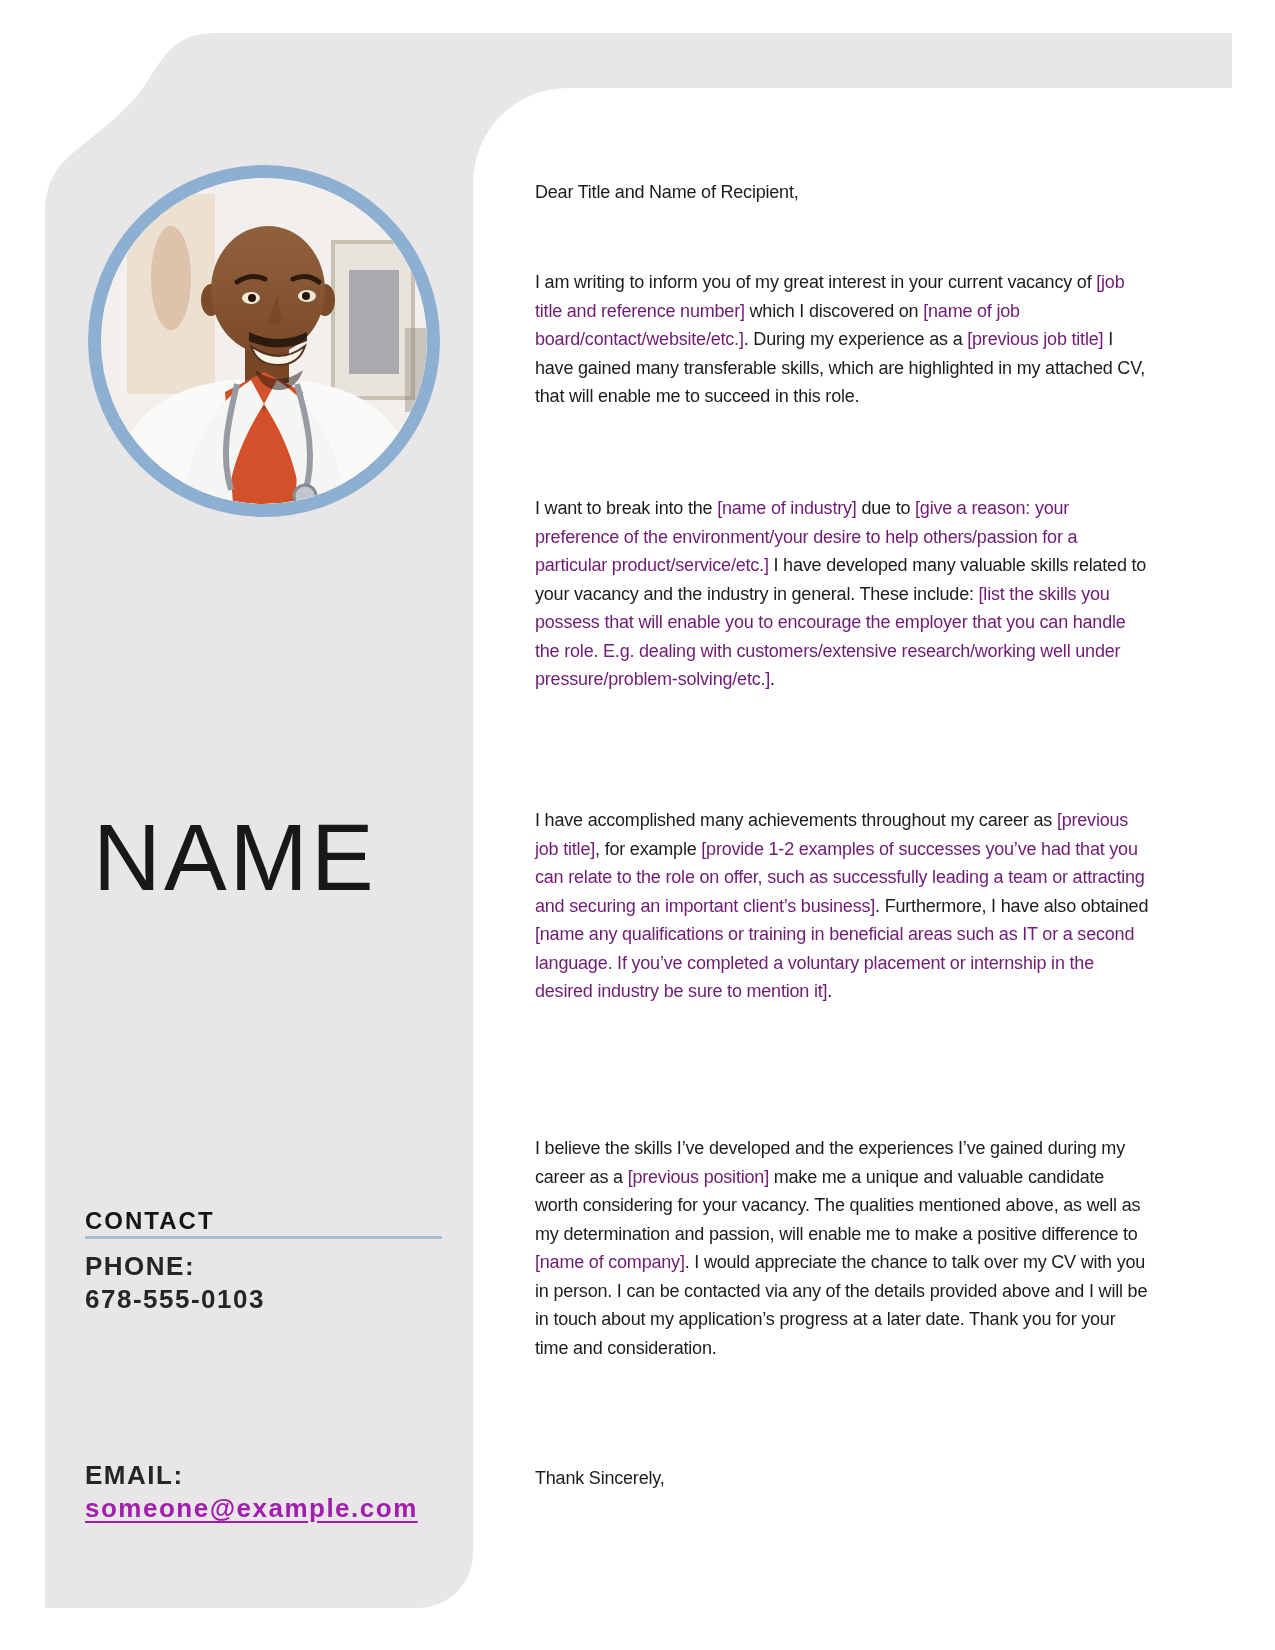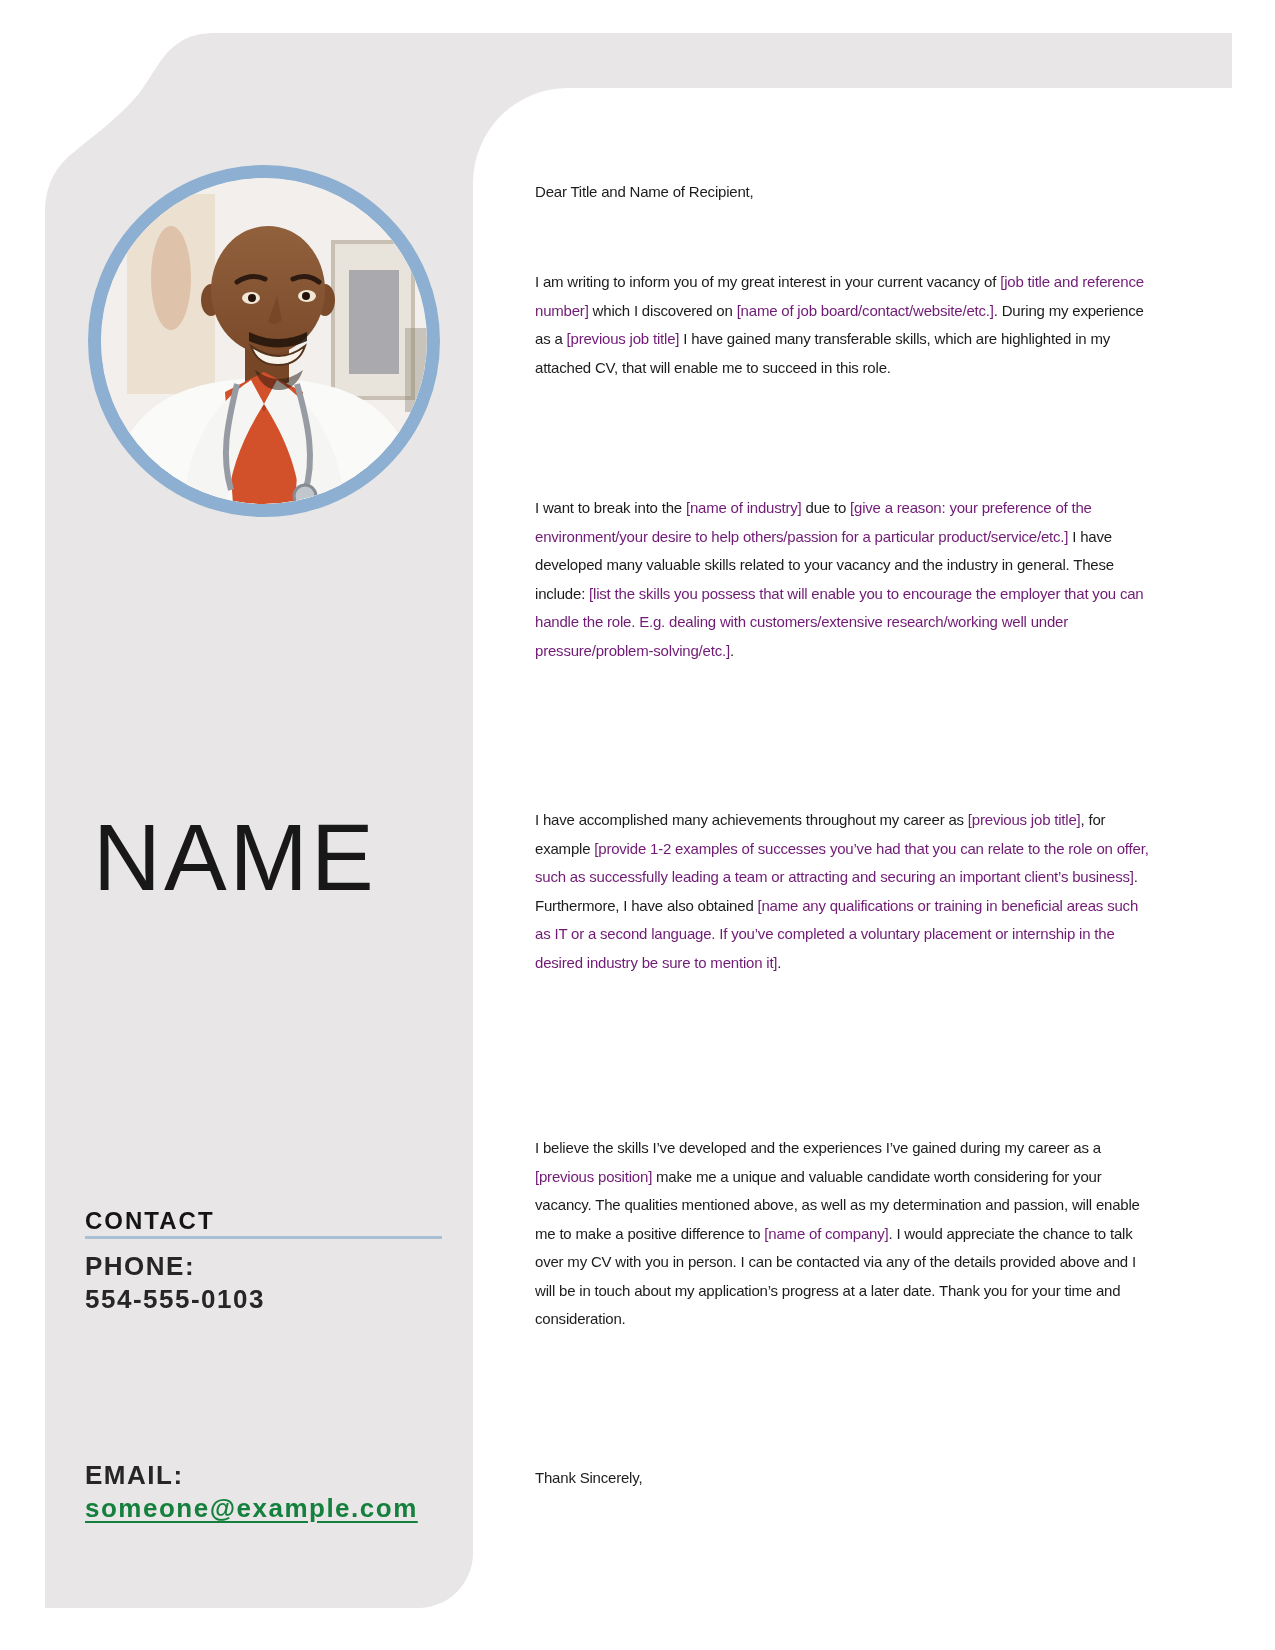--- a/index.html
+++ b/index.html
@@ -46,28 +46,28 @@
     width:357px;height:3px;background:#a9bfd3;
   }
   .contact-entry{
     position:absolute;left:85px;z-index:2;
     font-size:26px;line-height:33px;letter-spacing:1.5px;color:#262626;font-weight:bold;
   }
   .contact-entry.phone{top:1250px;}
   .contact-entry.website{top:1354px;}
   .contact-entry.email{top:1459px;}
   .email-link{
-    color:#15803d;text-decoration:underline;cursor:pointer;
+    color:#a21caf;text-decoration:underline;cursor:pointer;
     text-underline-offset:4px;
   }
 
   
   .letter{
     position:absolute;left:535px;top:0;width:616px;height:1650px;z-index:2;
-    font-size:15px;line-height:28.5px;letter-spacing:-0.2px;color:#1c1c1c;
+    font-size:18px;line-height:28.5px;letter-spacing:-0.2px;color:#1c1c1c;
   }
   .letter p{margin:0;position:absolute;left:0;width:616px;}
   .salutation{top:178px;}
   .para-1{top:268px;}
   .para-2{top:494px;}
   .para-3{top:806px;}
   .para-4{top:1134px;}
   .closing{top:1464px;}
   .ph{color:#701a75;}
   .tx{color:#1c1c1c;}
@@ -152,21 +152,21 @@
   <div class="name">
     <div>NAME</div>
   </div>
 
 
   <div class="contact-heading">CONTACT</div>
   <div class="contact-divider"></div>
 
   <div class="contact-entry phone">
     <div>PHONE:</div>
-    <div>554-555-0103</div>
+    <div>678-555-0103</div>
   </div>
   <div class="contact-entry email">
     <div>EMAIL:</div>
     <div><span class="email-link">someone@example.com</span></div>
   </div>
 
   <div class="letter">
     <p class="salutation">Dear Title and Name of Recipient,</p>
 
     <p class="para para-1"><span class="tx">I am writing to inform you of my great interest in your current vacancy of </span><span class="ph">[job title and reference number]</span><span class="tx"> which I discovered on </span><span class="ph">[name of job board/contact/website/etc.]</span><span class="tx">. During my experience as a </span><span class="ph">[previous job title]</span><span class="tx"> I have gained many transferable skills, which are highlighted in my attached CV, that will enable me to succeed in this role.</span></p>

